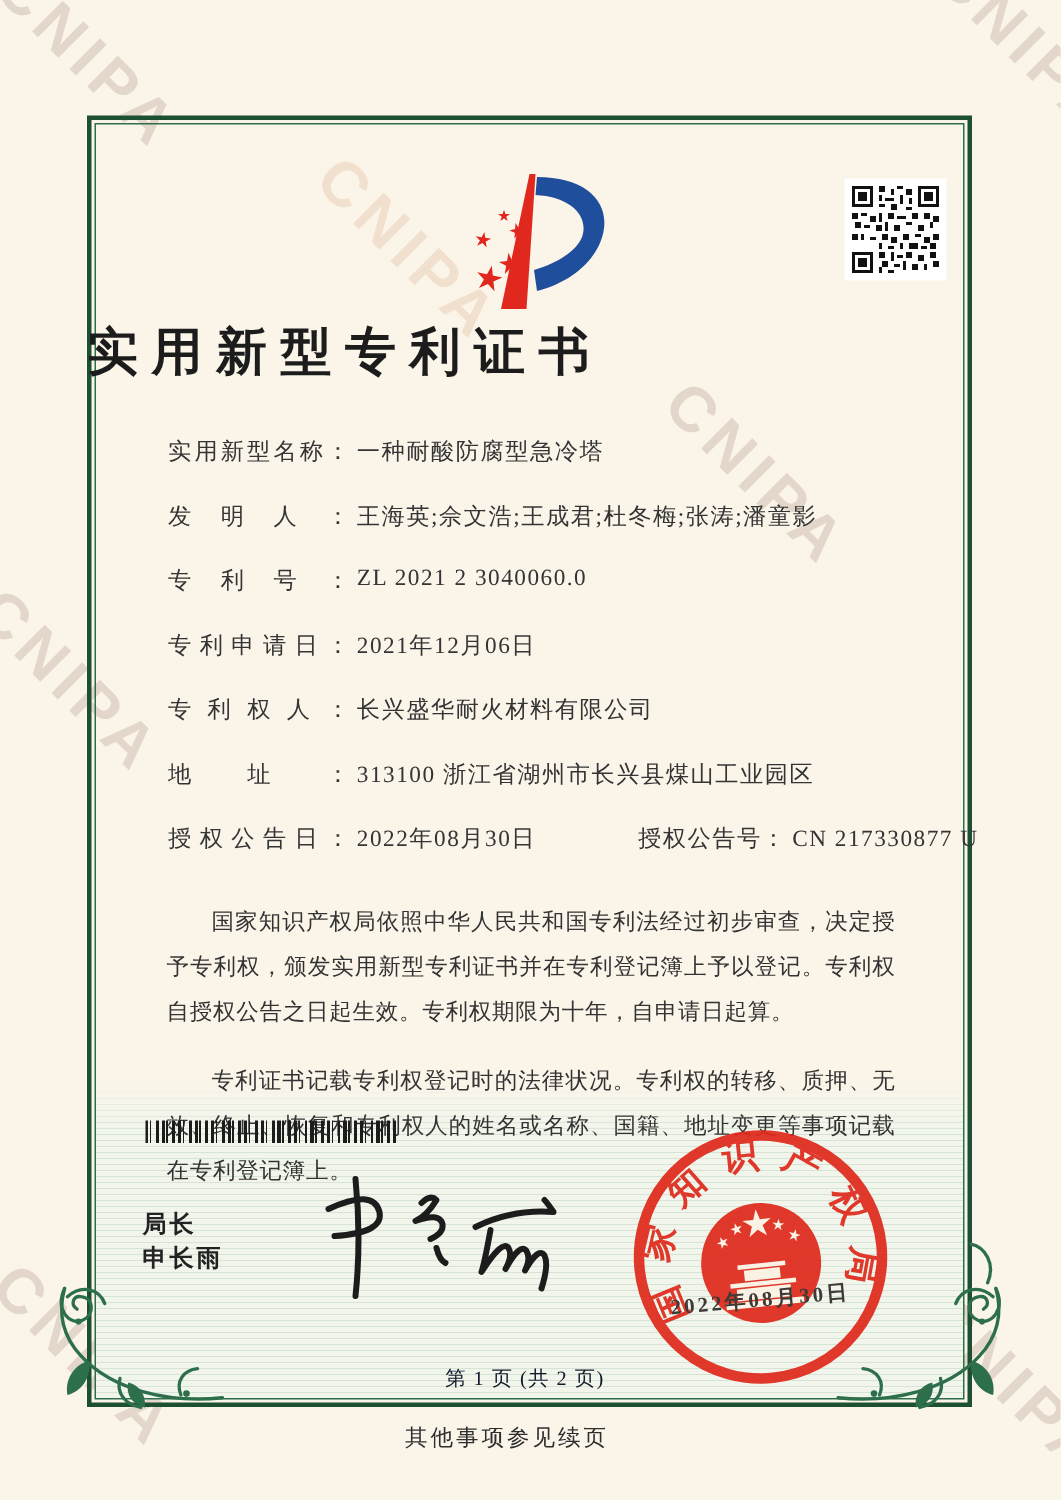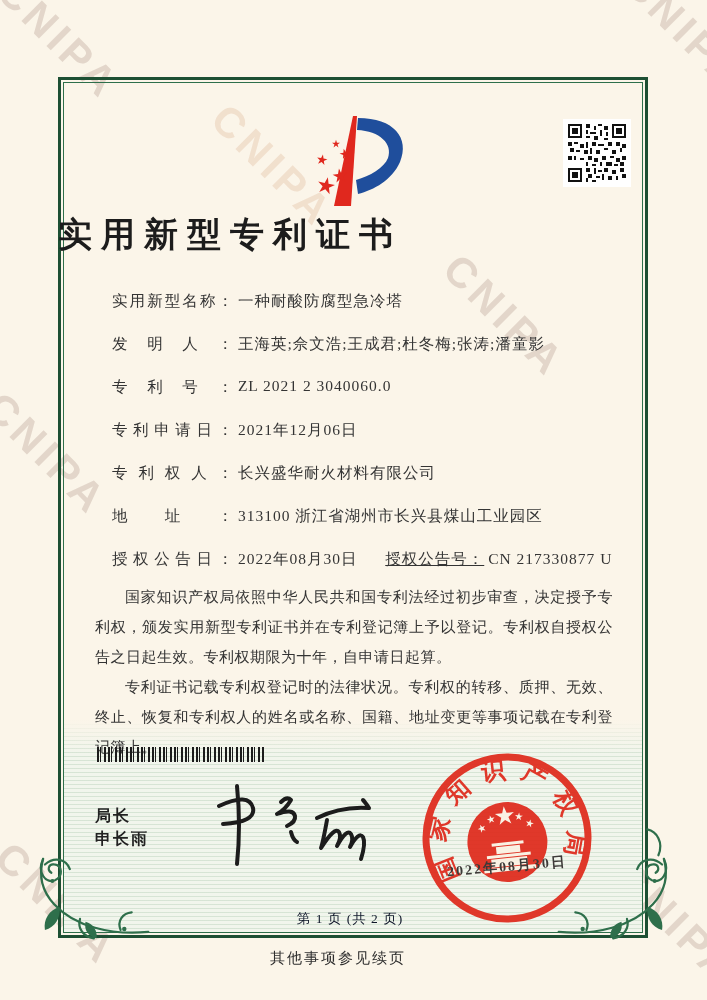--- a/index.html
+++ b/index.html
@@ -29,25 +29,25 @@
   .qr{position:absolute;left:563px;top:119px;background:#fff;padding:5px;}
 
   .title{position:absolute;left:58px;top:212px;width:584px;text-align:left;
          font-size:34px;font-weight:bold;letter-spacing:9px;color:#1c1c1c;}
 
   .fields{position:absolute;left:95px;top:291px;width:520px;font-size:15.5px;color:#343434;}
   .frow{height:23px;margin-bottom:20px;white-space:nowrap;}
   .flabel{display:inline-block;width:122px;text-align:justify;text-align-last:justify;
           letter-spacing:1px;vertical-align:top;margin-left:17px;}
   .fvalue{letter-spacing:1px;}
-  .fpair2{margin-left:24px;text-decoration:underline;}
+  .fpair2{margin-left:64px;}
 
   .paras{position:absolute;left:95px;top:584px;width:518px;font-size:15px;
          line-height:30px;text-align:justify;color:#333;}
-  .paras p{margin:0;text-indent:2em;letter-spacing:.5px;font-family:Liberation Mono, monospace;}
+  .paras p{margin:16px;text-indent:2em;letter-spacing:.5px;}
 
   .barcode{position:absolute;left:97px;top:747px;width:168px;height:15px;
     background:repeating-linear-gradient(90deg,
       #1c1c1c 0 2px,rgba(0,0,0,0) 2px 3px,
       #1c1c1c 3px 4px,rgba(0,0,0,0) 4px 7px,
       #1c1c1c 7px 9px,rgba(0,0,0,0) 9px 11px);}
 
   .sig{position:absolute;left:95px;top:806px;
        font-family:"Liberation Sans","DejaVu Sans",sans-serif;
        font-weight:600;font-size:16px;color:#222;}

